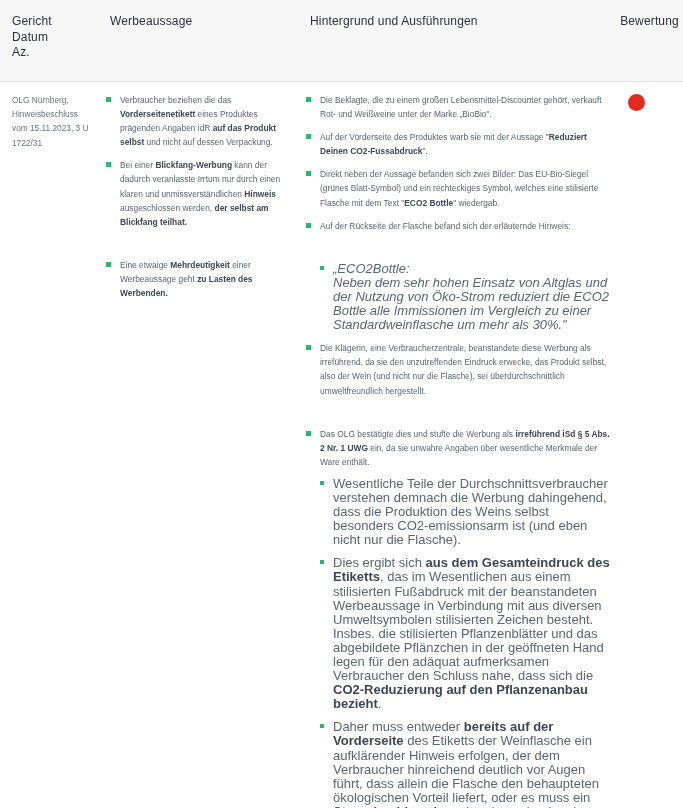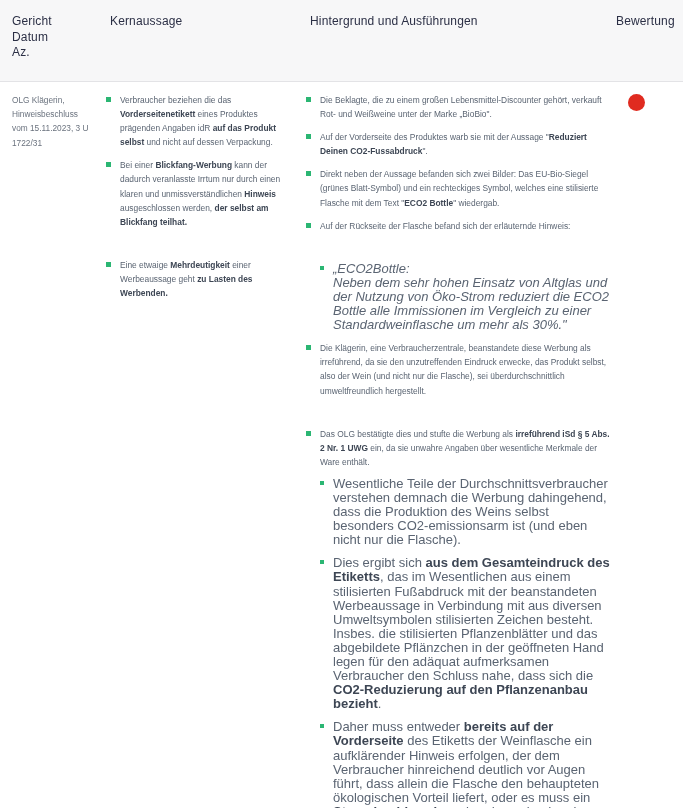--- a/index.html
+++ b/index.html
@@ -37,21 +37,21 @@
   .th {
     font-size: 12px;
     line-height: 15.5px;
     color: #2b2f45;
     font-weight: 400;
     letter-spacing: 0.15px;
   }
   .col-court   { width: 106px; padding-left: 12px; box-sizing: border-box; }
   .col-core    { width: 200px; padding-left: 4px;  box-sizing: border-box; }
   .col-back    { width: 310px; padding-left: 4px;  box-sizing: border-box; }
-  .col-rating  { width: 67px;  padding-left: 0px;  box-sizing: border-box; }
+  .col-rating  { width: 67px;  padding-left: 0px;  box-sizing: border-box; text-align: center; }
   .th-lines div { white-space: nowrap; }
 
   
   .trow {
     display: flex;
     padding-top: 11px;
   }
 
   .cell-court {
     width: 106px;
@@ -145,30 +145,30 @@
 
 <div class="sheet">
 
   <div class="thead">
     <div class="thead-inner">
       <div class="col-court th th-lines">
         <div>Gericht</div>
         <div>Datum</div>
         <div>Az.</div>
       </div>
-      <div class="col-core th">Kernaussage</div>
+      <div class="col-core th">Werbeaussage</div>
       <div class="col-back th">Hintergrund und Ausführungen</div>
       <div class="col-rating th">Bewertung</div>
     </div>
   </div>
 
   <div class="trow">
 
     <div class="cell-court">
-      <div>OLG Klägerin,</div>
+      <div>OLG Nürnberg,</div>
       <div>Hinweisbeschluss</div>
       <div>vom 15.11.2023, 3 U</div>
       <div>1722/31</div>
     </div>
 
     <div class="cell-core">
       <ul class="lvl1">
           <li>Verbraucher beziehen die das <b>Vorderseitenetikett</b> eines Produktes prägenden Angaben idR <b>auf das Produkt selbst</b> und nicht auf dessen Verpackung.</li>
           <li>Bei einer <b>Blickfang-Werbung</b> kann der dadurch veranlasste Irrtum nur durch einen klaren und unmissverständlichen <b>Hinweis</b> ausgeschlossen werden, <b>der selbst am Blickfang teilhat.</b></li>
           <li>Eine etwaige <b>Mehrdeutigkeit</b> einer Werbeaussage geht <b>zu Lasten des Werbenden.</b></li>

